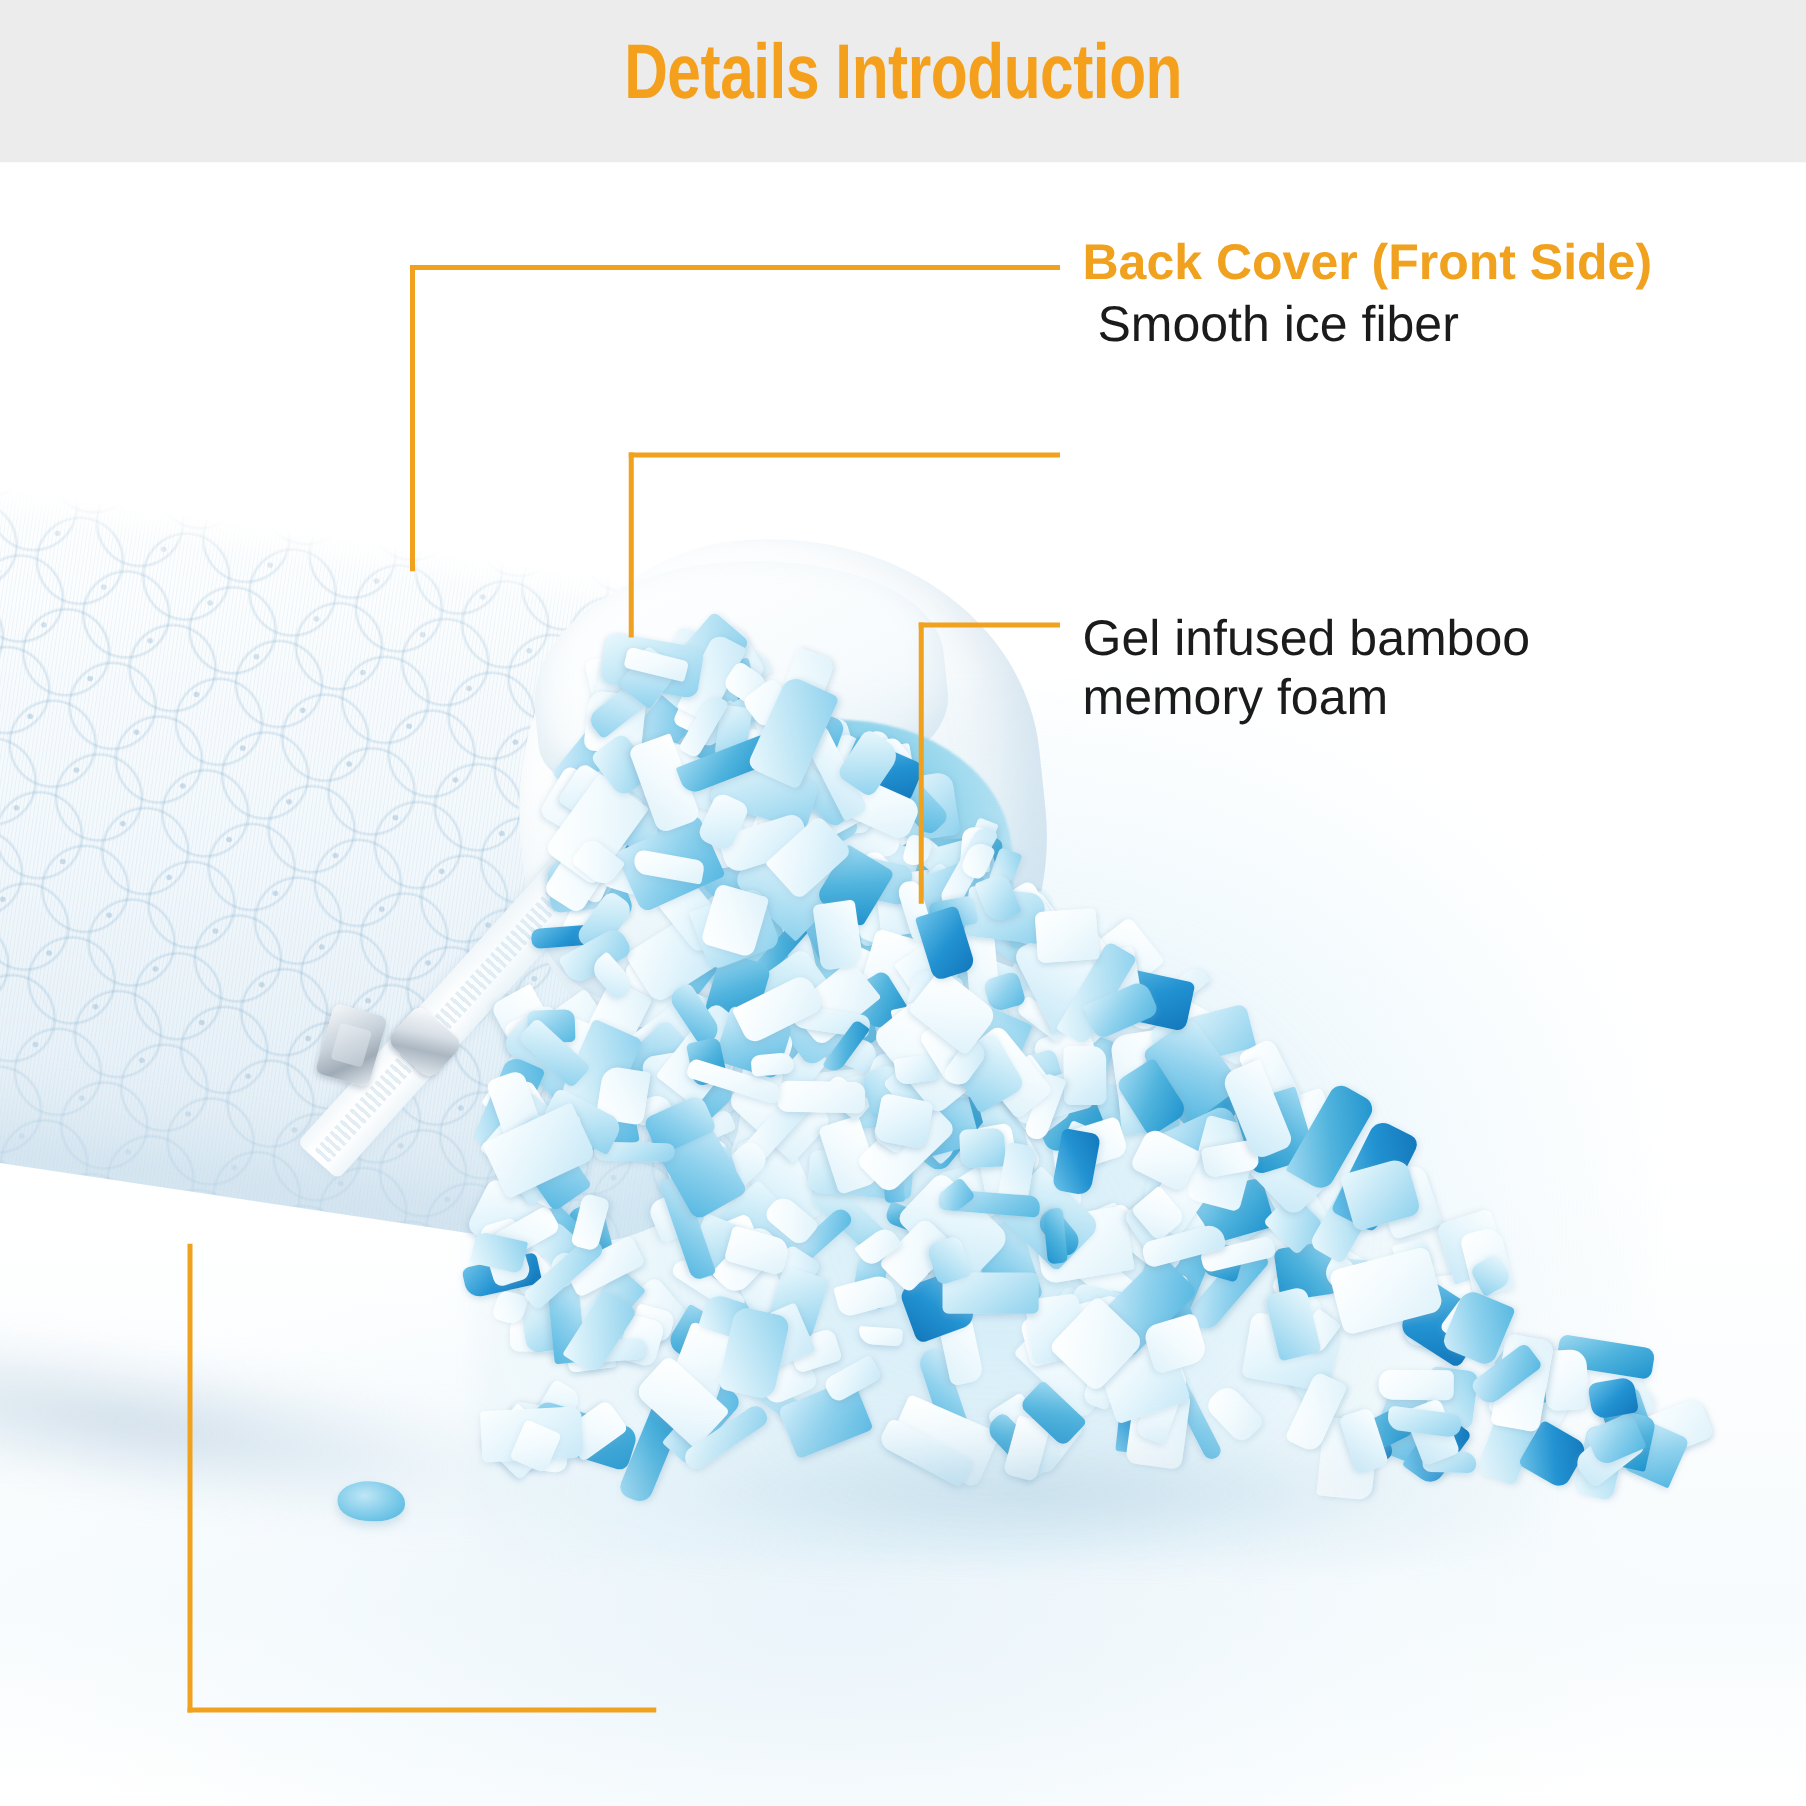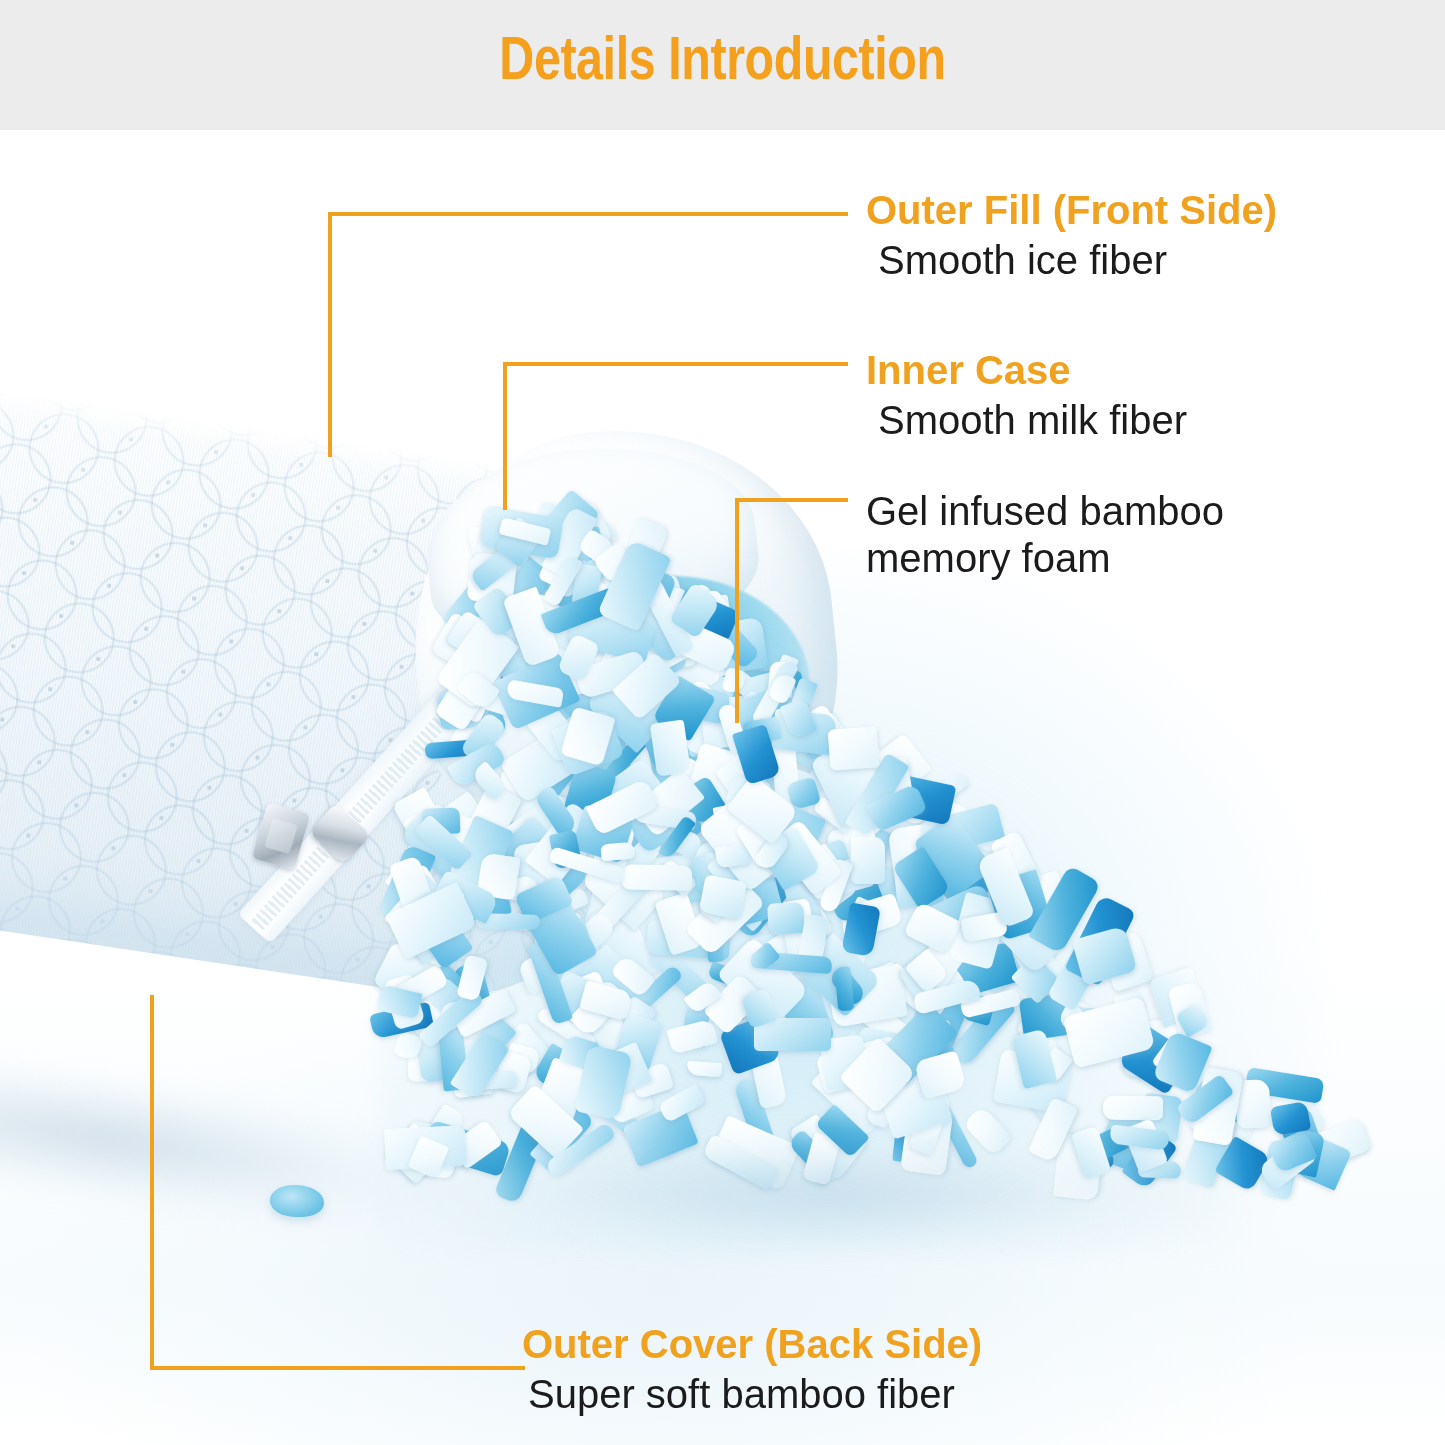--- a/index.html
+++ b/index.html
@@ -810,32 +810,24 @@
   <div class="leader leader-h" style="left:503px; top:362px; width:345px;"></div>
   <div class="leader leader-v" style="left:503px; top:362px; height:148px;"></div>
 
   <div class="leader leader-h" style="left:735px; top:498px; width:113px;"></div>
   <div class="leader leader-v" style="left:735px; top:498px; height:225px;"></div>
 
   <div class="leader leader-v" style="left:150px; top:995px; height:375px;"></div>
   <div class="leader leader-h" style="left:150px; top:1366px; width:375px;"></div>
 
   <div class="callout" style="left:866px; top:188px;">
-    <div class="callout-title">Outer Fill (Front Side)</div>
+    <div class="callout-title">Back Cover (Front Side)</div>
     <div class="callout-desc">Smooth ice fiber</div>
   </div>
 
-  <div class="callout" style="left:866px; top:348px;">
-    <div class="callout-title">Inner Case</div>
-    <div class="callout-desc">Smooth milk fiber</div>
-  </div>
 
   <div class="callout" style="left:866px; top:484px;">
     <div class="callout-desc indent-none">Gel infused bamboo
 memory foam</div>
   </div>
 
-  <div class="callout" style="left:522px; top:1322px;">
-    <div class="callout-title">Outer Cover (Back Side)</div>
-    <div class="callout-desc indent-sm">Super soft bamboo fiber</div>
-  </div>
 
 </div>
 
 </body></html>

